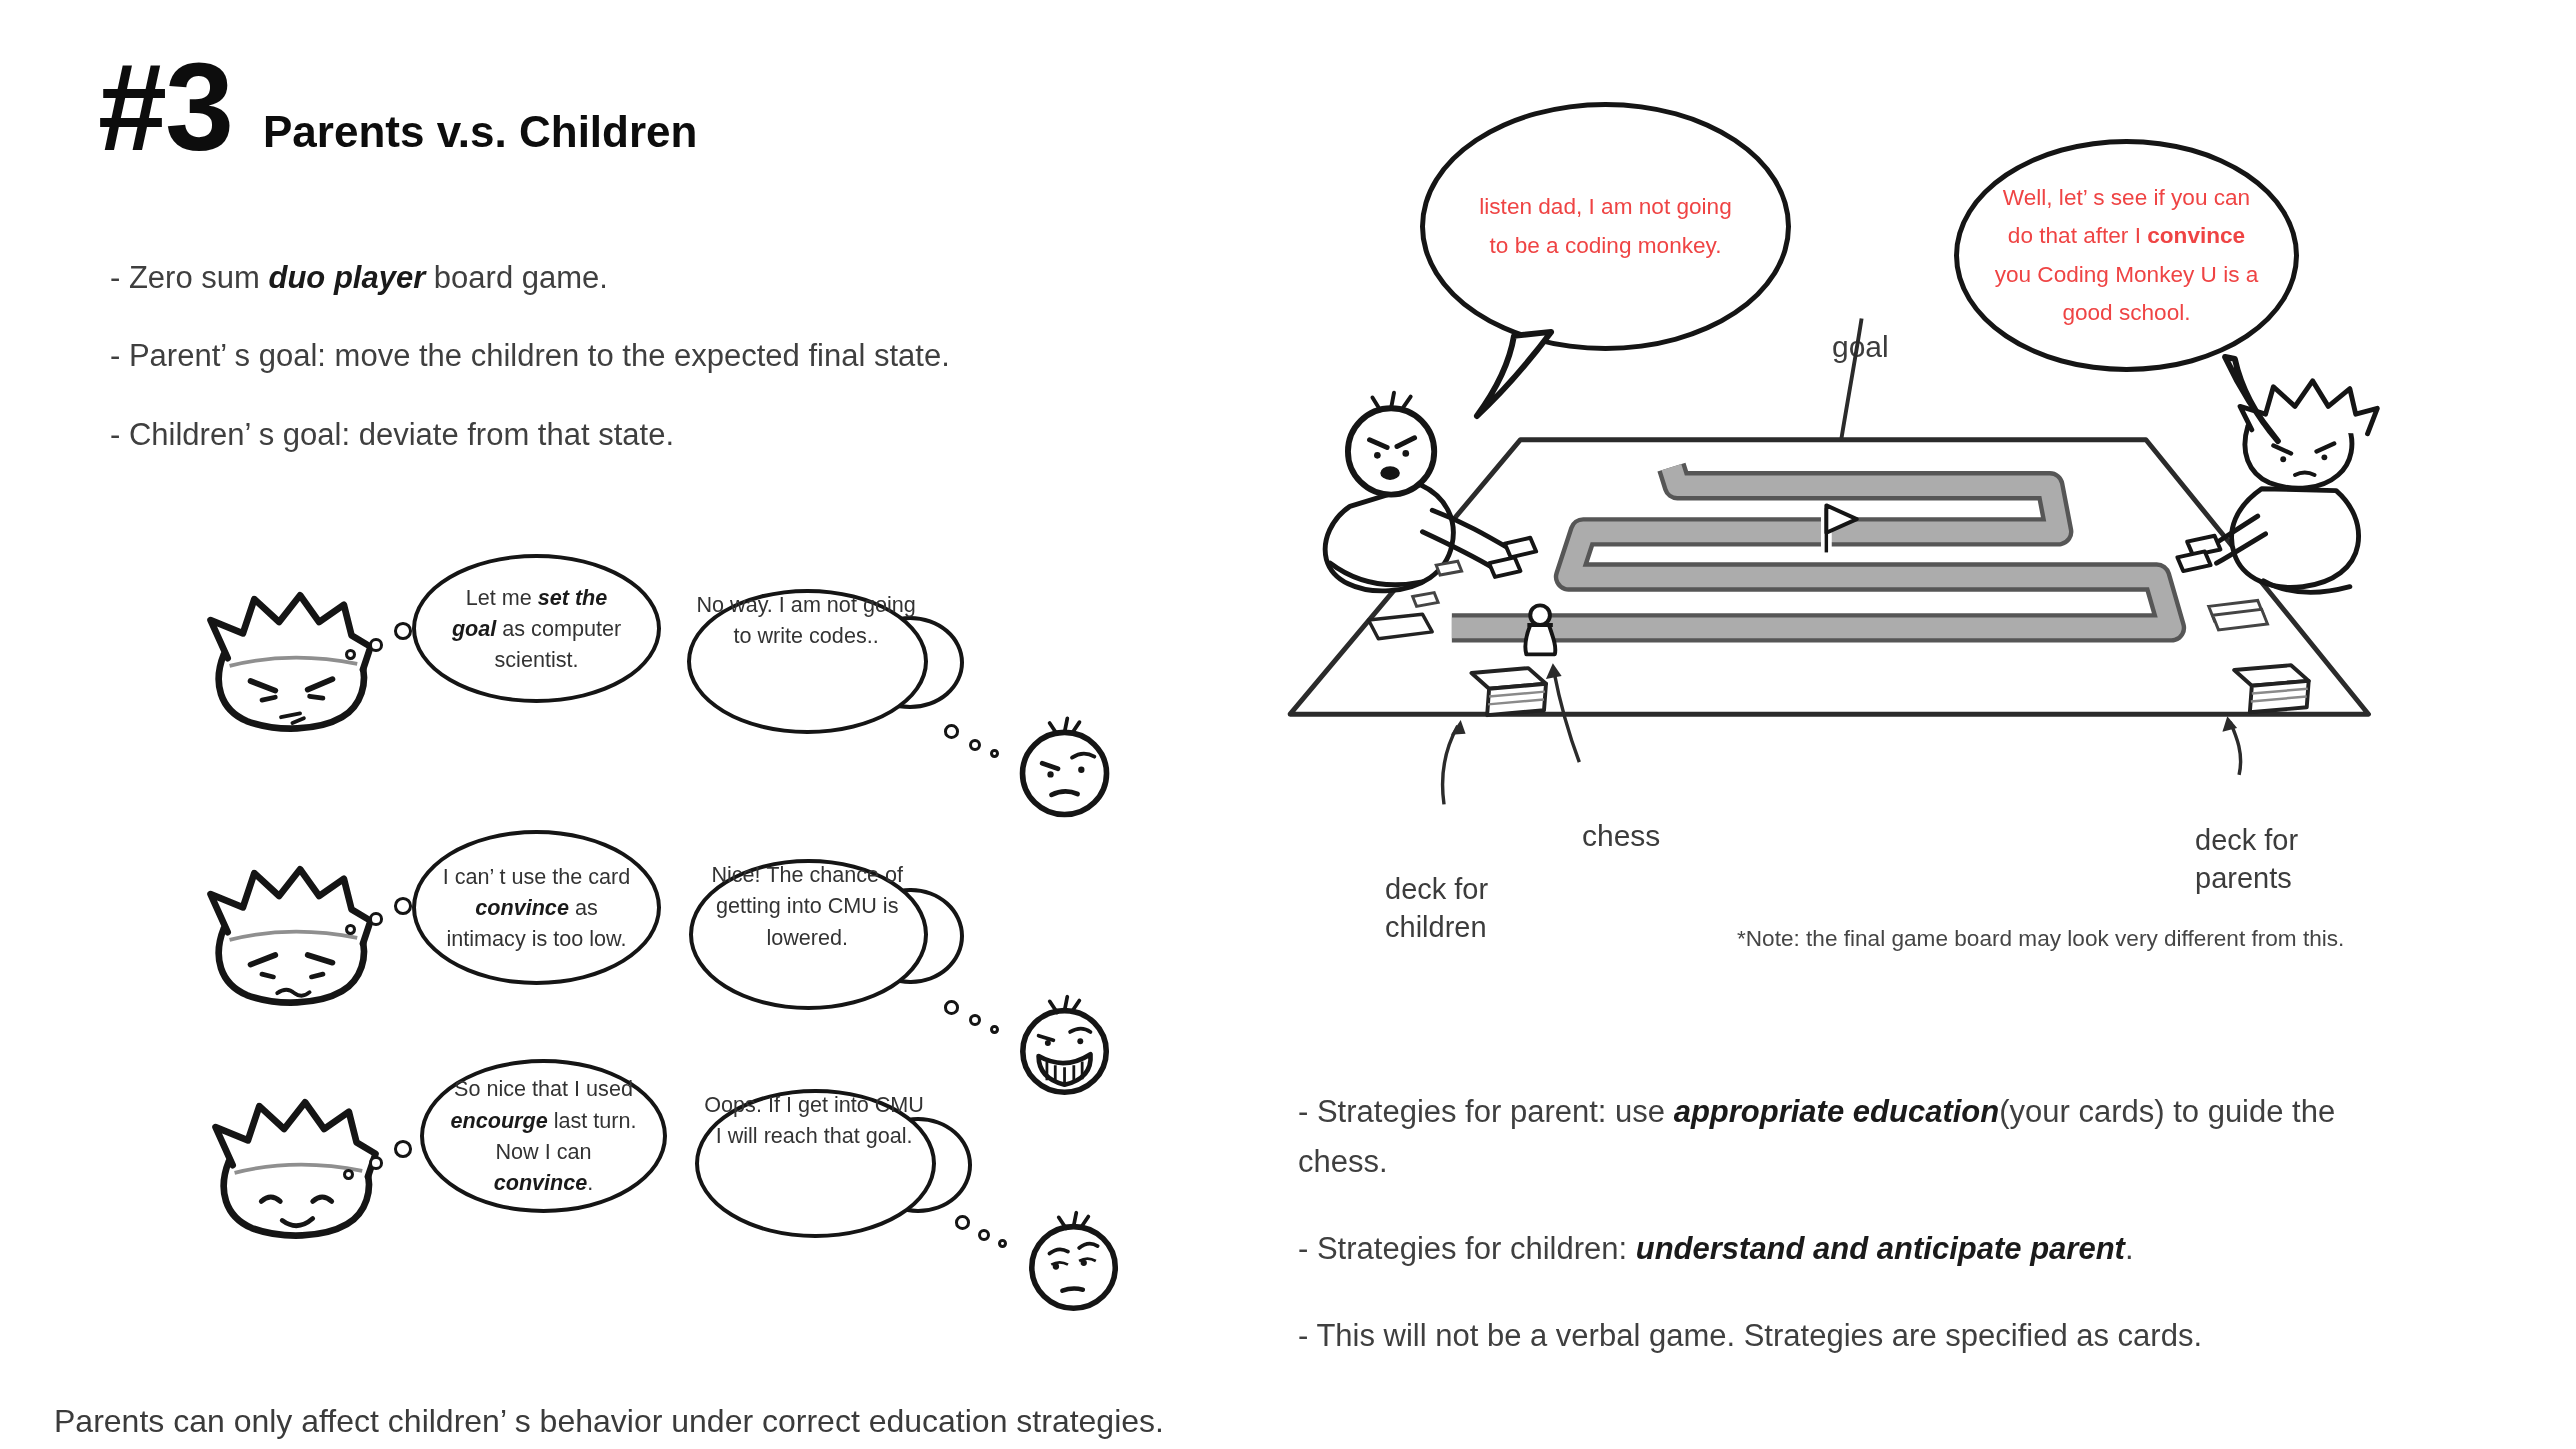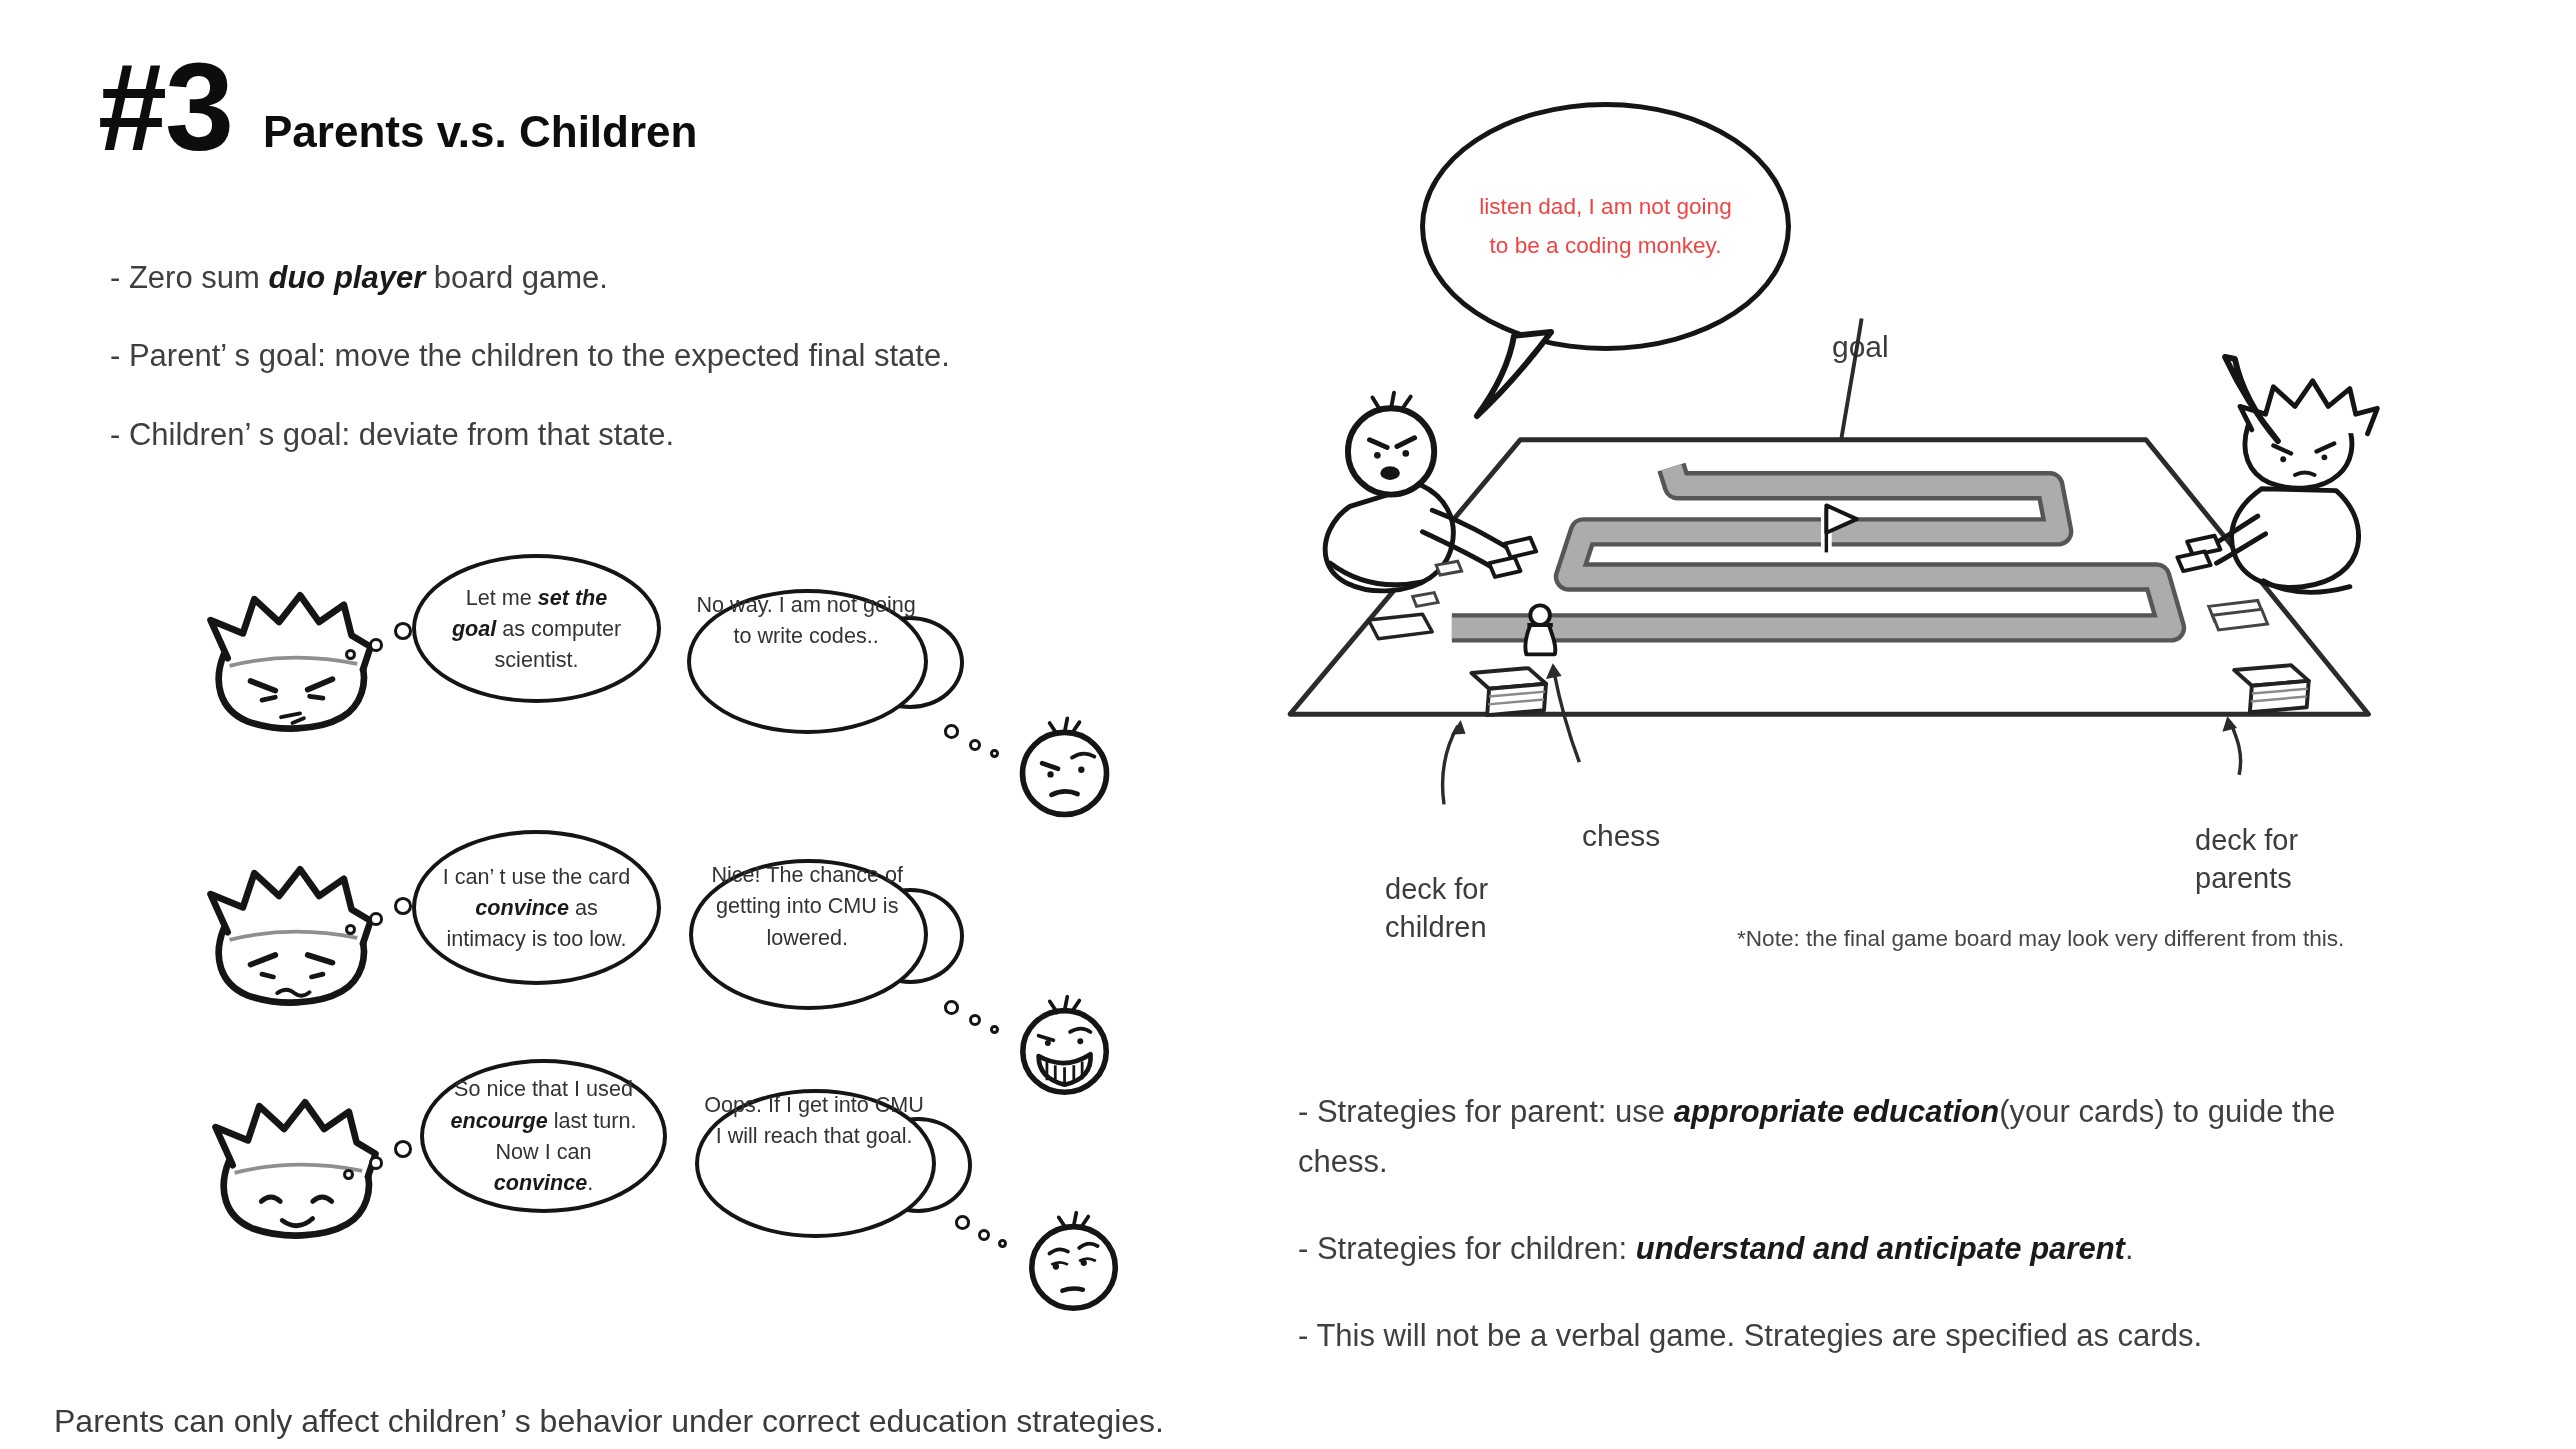--- a/index.html
+++ b/index.html
@@ -183,20 +183,23 @@
   <svg class="tail" style="left:1469px;top:326px" width="90" height="94" viewBox="0 0 92 96">
     <path d="M84,6 C60,38 36,66 8,92 C30,62 42,34 46,10 Z" fill="#fff" stroke="#151515" stroke-width="6" stroke-linejoin="round"></path>
   </svg>
 
   <div class="lab" style="left:1832px;top:279px;font-size:30px">goal</div>
   <svg class="abs" style="left:1807px;top:312px" width="78" height="211" viewBox="0 0 80 215">
     <path d="M56,6 C46,70 34,130 25,196" stroke="#2b2b2b" stroke-width="4" fill="none"></path>
     <polygon points="25,208 16,188 33,191" fill="#2b2b2b"></polygon>
   </svg>
 
+  <div class="bigbubble" style="left:1954px;top:139px;width:345px;height:233px">
+    <div style="max-width:283px"><span>Well, let’ s see if you can do that after I </span><b>convince</b><span> you Coding Monkey U is a good school.</span></div>
+  </div>
   <svg class="tail" style="left:2215px;top:351px" width="71" height="94" viewBox="0 0 72 96">
     <path d="M10,6 C26,40 44,68 64,92 C40,64 26,36 20,8 Z" fill="#fff" stroke="#151515" stroke-width="6" stroke-linejoin="round"></path>
   </svg>
 
   <svg class="abs" style="left:1275px;top:324px" width="1138" height="549" viewBox="0 0 1160 560">
 
     <polygon points="250,118 888,118 1115,398 15,398" fill="#ffffff" stroke="#2b2b2b" stroke-width="5" stroke-linejoin="round"></polygon>
 
     <g>
       <path d="M404,146 L410,165 L790,165 L799,212 L314,212 L299,258 L899,258 L914,310 L180,310" stroke="#565656" stroke-width="30" fill="none" stroke-linejoin="round"></path>

